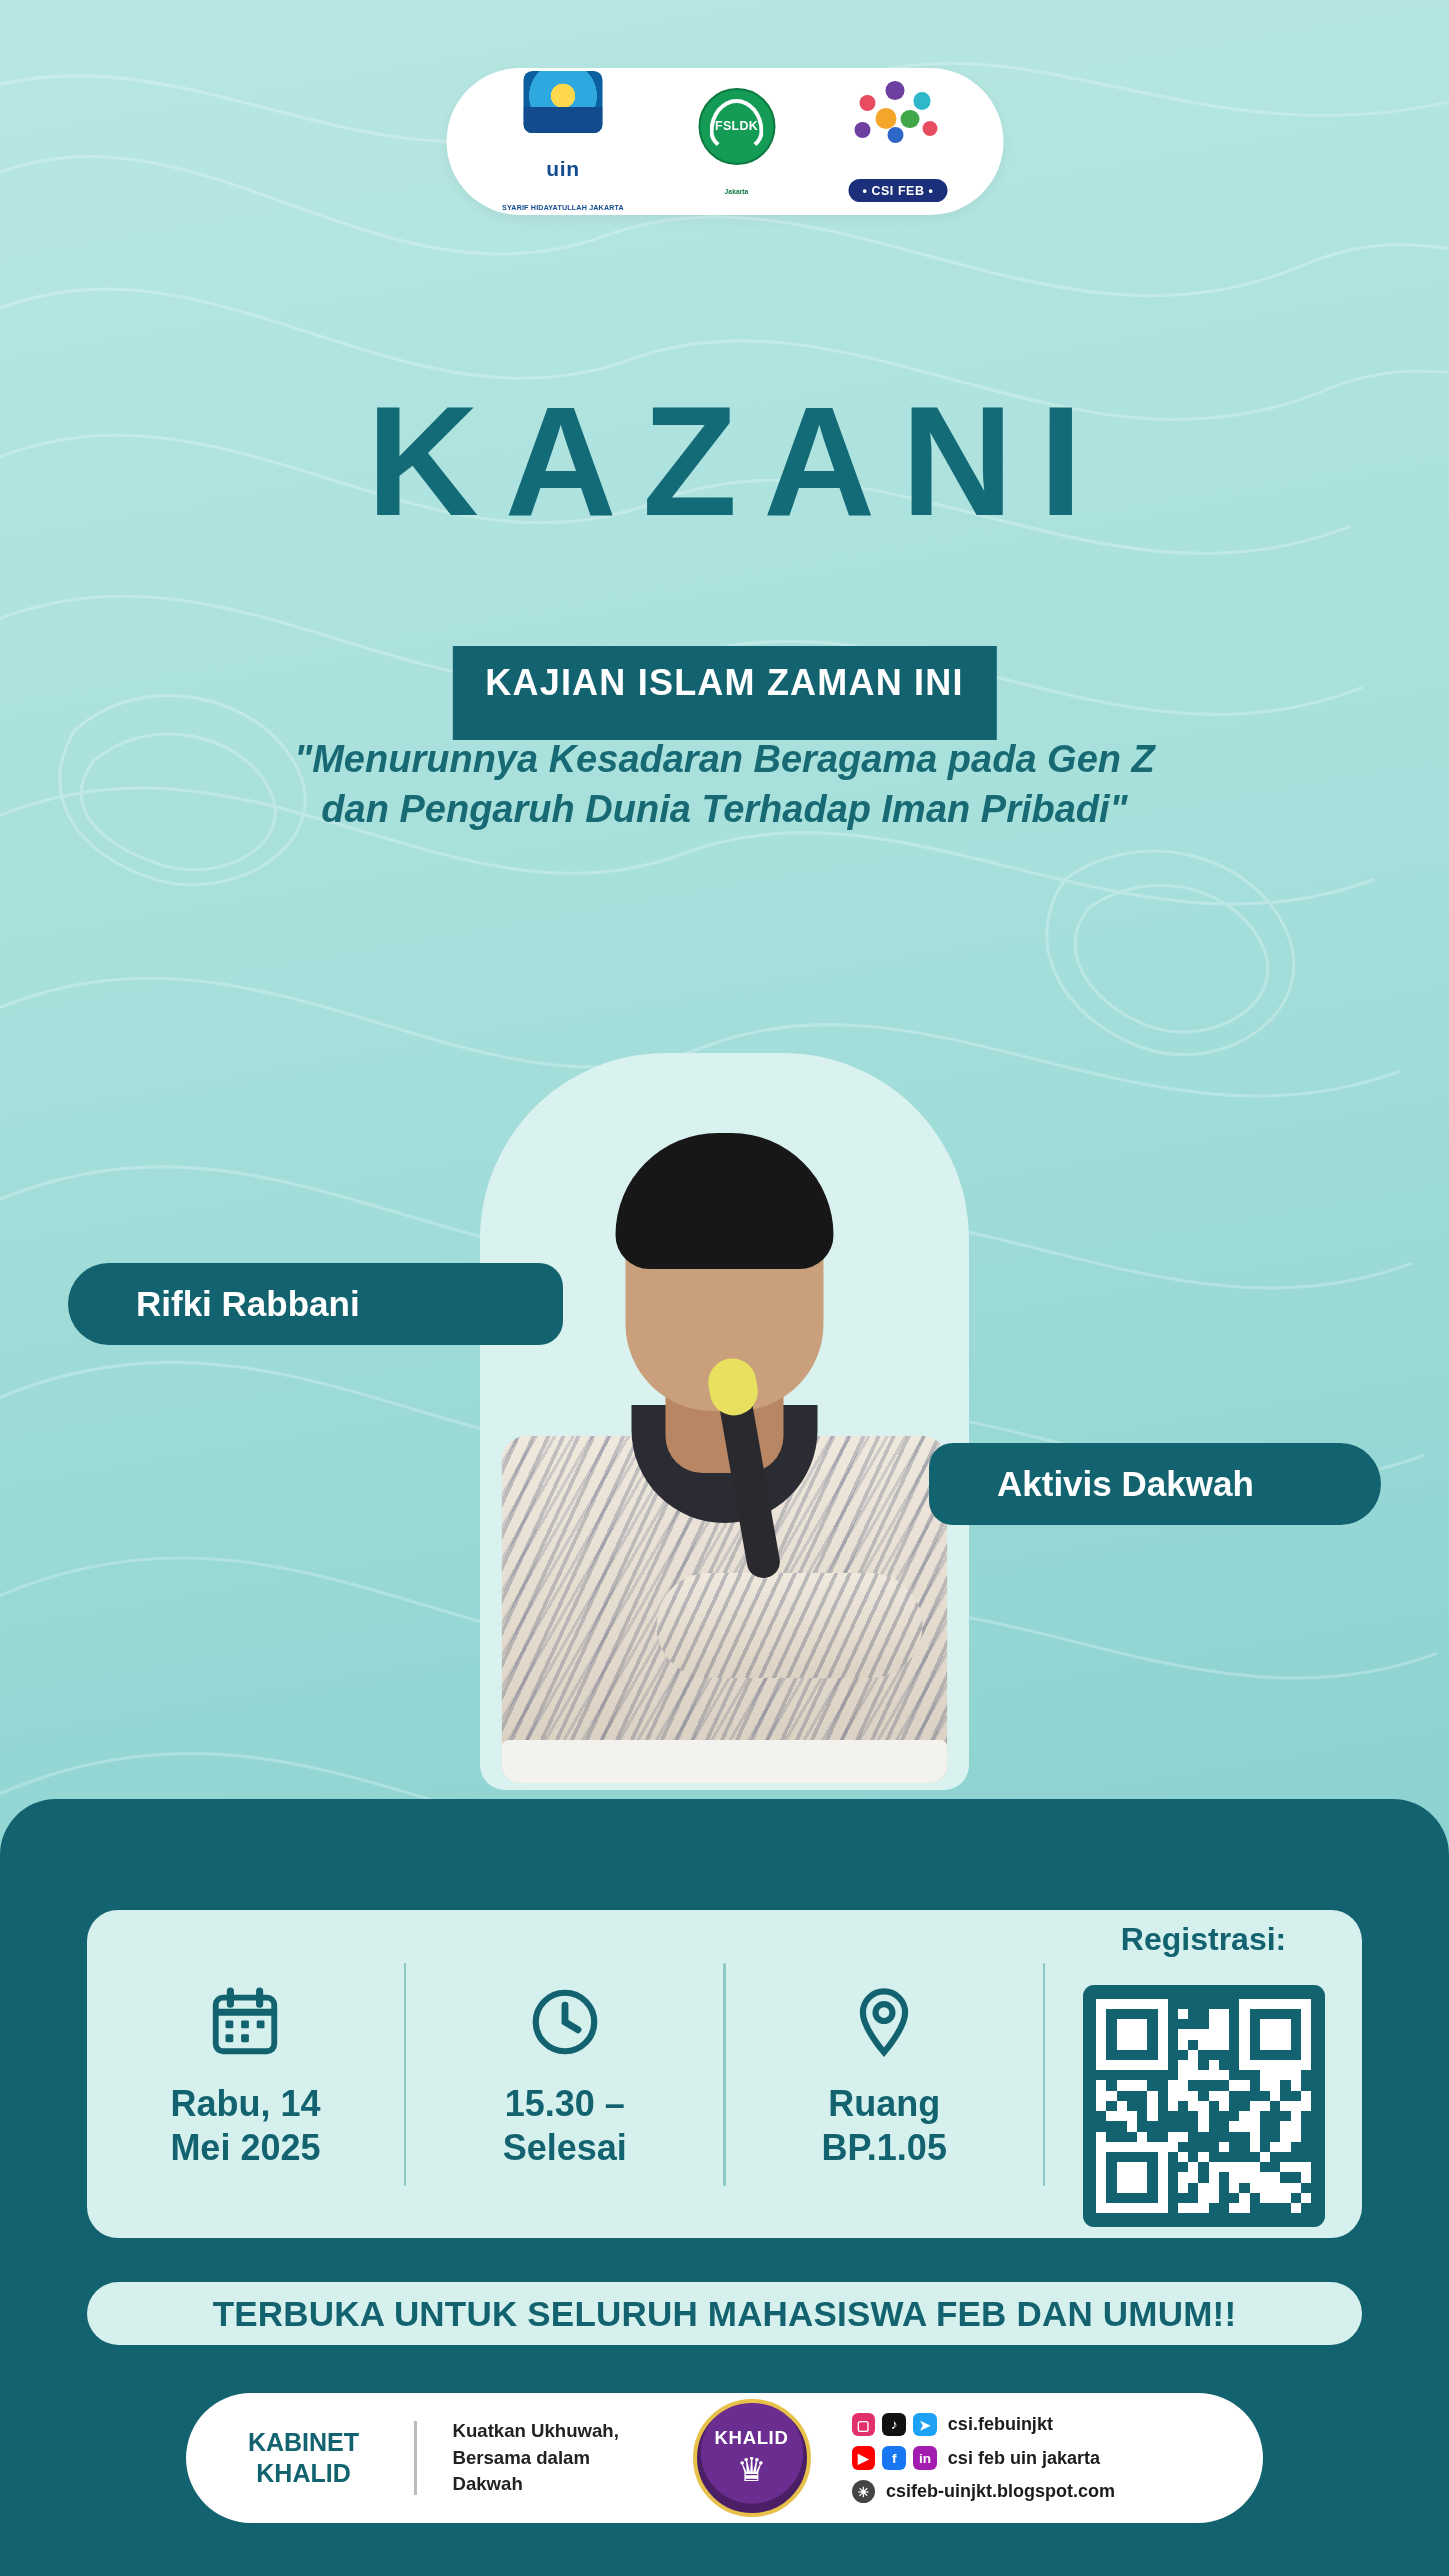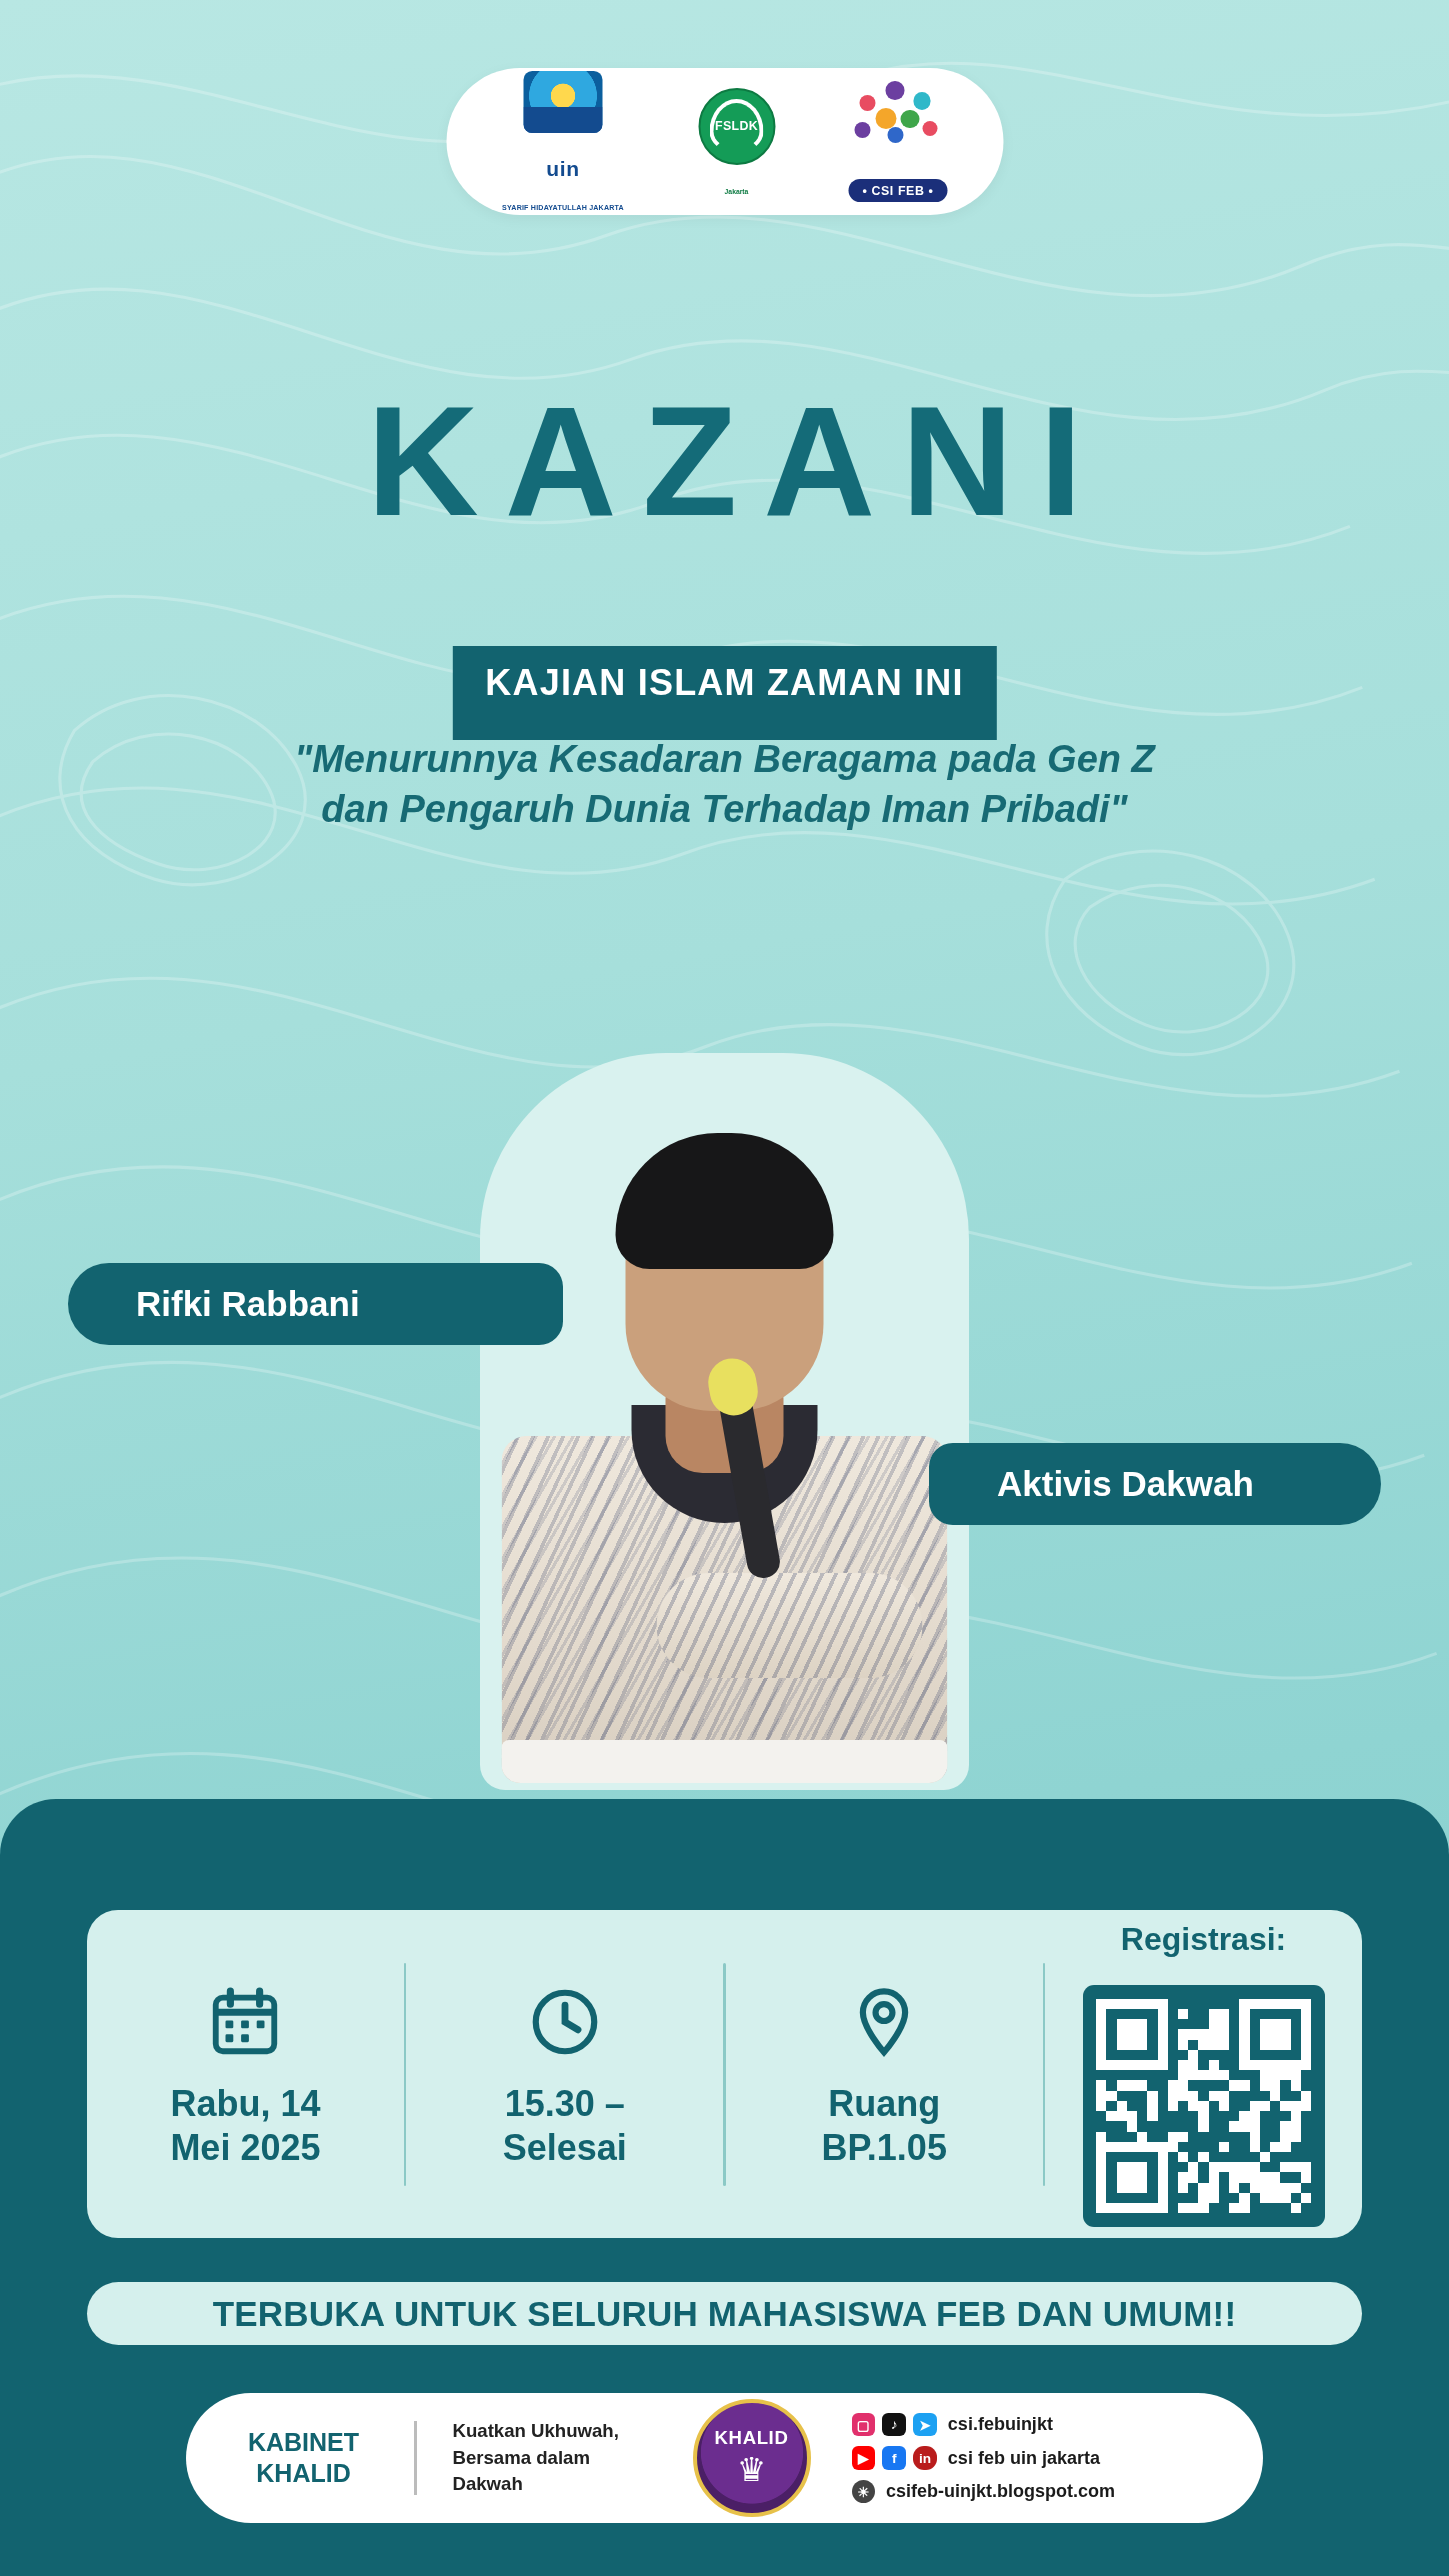--- a/index.html
+++ b/index.html
@@ -877,21 +877,21 @@
       <div class="s-row">
         <span class="ic" style="background:#e1306c;">▢</span>
         <span class="ic" style="background:#111;">♪</span>
         <span class="ic" style="background:#1da1f2;">➤</span>
         <span class="s-txt">csi.febuinjkt</span>
       </div>
 
       <div class="s-row">
         <span class="ic" style="background:#ff0000;">▶</span>
         <span class="ic" style="background:#1877f2;">f</span>
-        <span class="ic" style="background:#b91c1c;border-radius:11px;">in</span>
+        <span class="ic" style="background:#a21caf;">in</span>
         <span class="s-txt">csi feb uin jakarta</span>
       </div>
 
       <div class="s-row">
         <span class="ic" style="background:#444; border-radius:50%;">☀</span>
         <span class="s-txt">csifeb-uinjkt.blogspot.com</span>
       </div>
 
     </div>
   </div>

